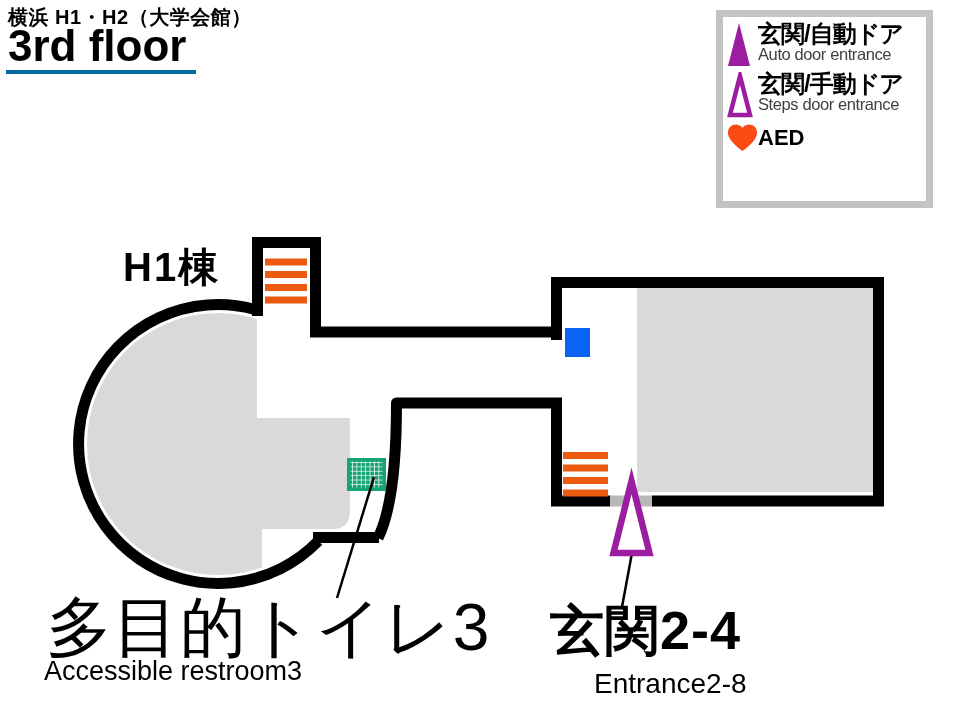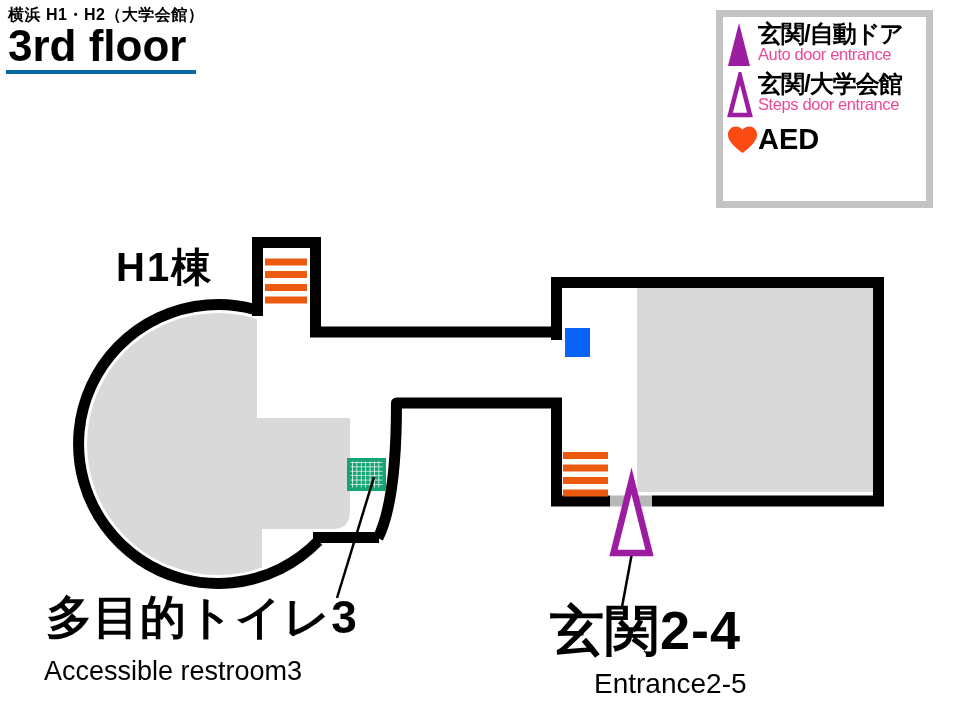--- a/index.html
+++ b/index.html
@@ -1,38 +1,38 @@
 <!DOCTYPE html>
 <html><head>
 <meta charset="utf-8">
 <style>
   html,body{margin:0;padding:0;background:#fff;}
   .page{position:relative;width:960px;height:720px;background:#ffffff;overflow:hidden;
         font-family:"Liberation Sans","DejaVu Sans",sans-serif;color:#000;}
   .abs{position:absolute;line-height:1;white-space:nowrap;}
-  .subtitle{top:7px;left:8px;font-size:16px;font-weight:bold;letter-spacing:.5px;}
+  .subtitle{top:7px;left:8px;font-size:20px;font-weight:bold;letter-spacing:.5px;}
   .floor-title{top:24px;left:6px;font-size:44px;font-weight:bold;border-bottom:4px solid #0369a1;
                padding:0 10px 2px 2px;}
-  .h1-label{top:247px;left:116px;font-size:40px;font-weight:bold;letter-spacing:2px;}
+  .h1-label{top:247px;left:123px;font-size:40px;font-weight:bold;letter-spacing:2px;}
   .h2-label{top:220px;left:762px;font-size:44px;font-weight:bold;letter-spacing:1px;}
-  .restroom-jp{top:594px;left:46px;font-size:46px;font-weight:bold;letter-spacing:1px;}
+  .restroom-jp{top:594px;left:46px;font-size:66px;font-weight:normal;letter-spacing:1px;}
   .restroom-en{top:658px;left:44px;font-size:27px;}
   .entrance-jp{top:603px;left:550px;font-size:54px;font-weight:bold;letter-spacing:1px;}
   .entrance-en{top:670px;left:594px;font-size:28px;}
   .map-svg{position:absolute;top:0;left:0;}
   
   .legend{position:absolute;top:10px;left:716px;width:217px;height:198px;box-sizing:border-box;
           border:7px solid #c3c3c3;background:#fff;padding:5px 3px 0 4px;
           display:flex;flex-direction:column;gap:5px;}
   .legend-row{display:flex;align-items:flex-start;}
   .legend-row.center{align-items:center;}
   .legend-icon{width:31px;flex:none;display:flex;justify-content:flex-start;}
   .legend-jp{font-size:24px;font-weight:bold;letter-spacing:-1px;line-height:1.02;}
-  .legend-en{font-size:16.5px;letter-spacing:-.4px;line-height:1.05;color:#ec4899;}
-  .legend-aed{font-size:29px;font-weight:bold;}
+  .legend-en{font-size:16.5px;letter-spacing:-.4px;line-height:1.05;color:#404040;}
+  .legend-aed{font-size:22px;font-weight:bold;}
 </style>
 </head>
 <body>
 
 <div class="page">
 
   <svg class="map-svg" width="960" height="720" viewBox="0 0 960 720">
     <defs>
       <pattern id="gridpat" width="4.4" height="4.4" patternUnits="userSpaceOnUse">
         <rect width="4.4" height="4.4" fill="#15a474"></rect>
@@ -91,42 +91,42 @@
   </svg>
 
   <div class="abs subtitle">横浜 H1・H2（大学会館）</div>
   <div class="abs floor-title">3rd floor</div>
 
   <div class="abs h1-label">H1棟</div>
 
   <div class="abs restroom-jp">多目的トイレ3</div>
   <div class="abs restroom-en">Accessible restroom3</div>
   <div class="abs entrance-jp">玄関2-4</div>
-  <div class="abs entrance-en">Entrance2-5</div>
+  <div class="abs entrance-en">Entrance2-8</div>
 
   <div class="legend">
     <div class="legend-row">
       <span class="legend-icon">
         <svg width="24" height="45" viewBox="0 0 24 45">
             <polygon points="12,1 1,44 23,44" fill="#9d1da1"></polygon>
           </svg>
       </span>
       <span>
         <div class="legend-jp">玄関/自動ドア</div>
         <div class="legend-en">Auto door entrance</div>
       </span>
     </div>
     <div class="legend-row">
       <span class="legend-icon">
         <svg width="26" height="46" viewBox="0 0 26 46">
             <polygon points="13,4 3,43 23,43" fill="#fff" stroke="#9d1da1" stroke-width="4.5" stroke-miterlimit="12"></polygon>
           </svg>
       </span>
       <span>
-        <div class="legend-jp">玄関/大学会館</div>
+        <div class="legend-jp">玄関/手動ドア</div>
         <div class="legend-en">Steps door entrance</div>
       </span>
     </div>
     <div class="legend-row center">
       <span class="legend-icon">
         <svg width="31" height="30" viewBox="0 0 32 30">
           <path d="M16 28.5 C5 20 1 14.5 1 9.2 C1 4.6 4.7 1 9.3 1 C12 1 14.6 2.3 16 4.4 C17.4 2.3 20 1 22.7 1 C27.3 1 31 4.6 31 9.2 C31 14.5 27 20 16 28.5 Z" fill="#fb4a14"></path>
         </svg>
       </span>
       <span class="legend-aed">AED</span>

